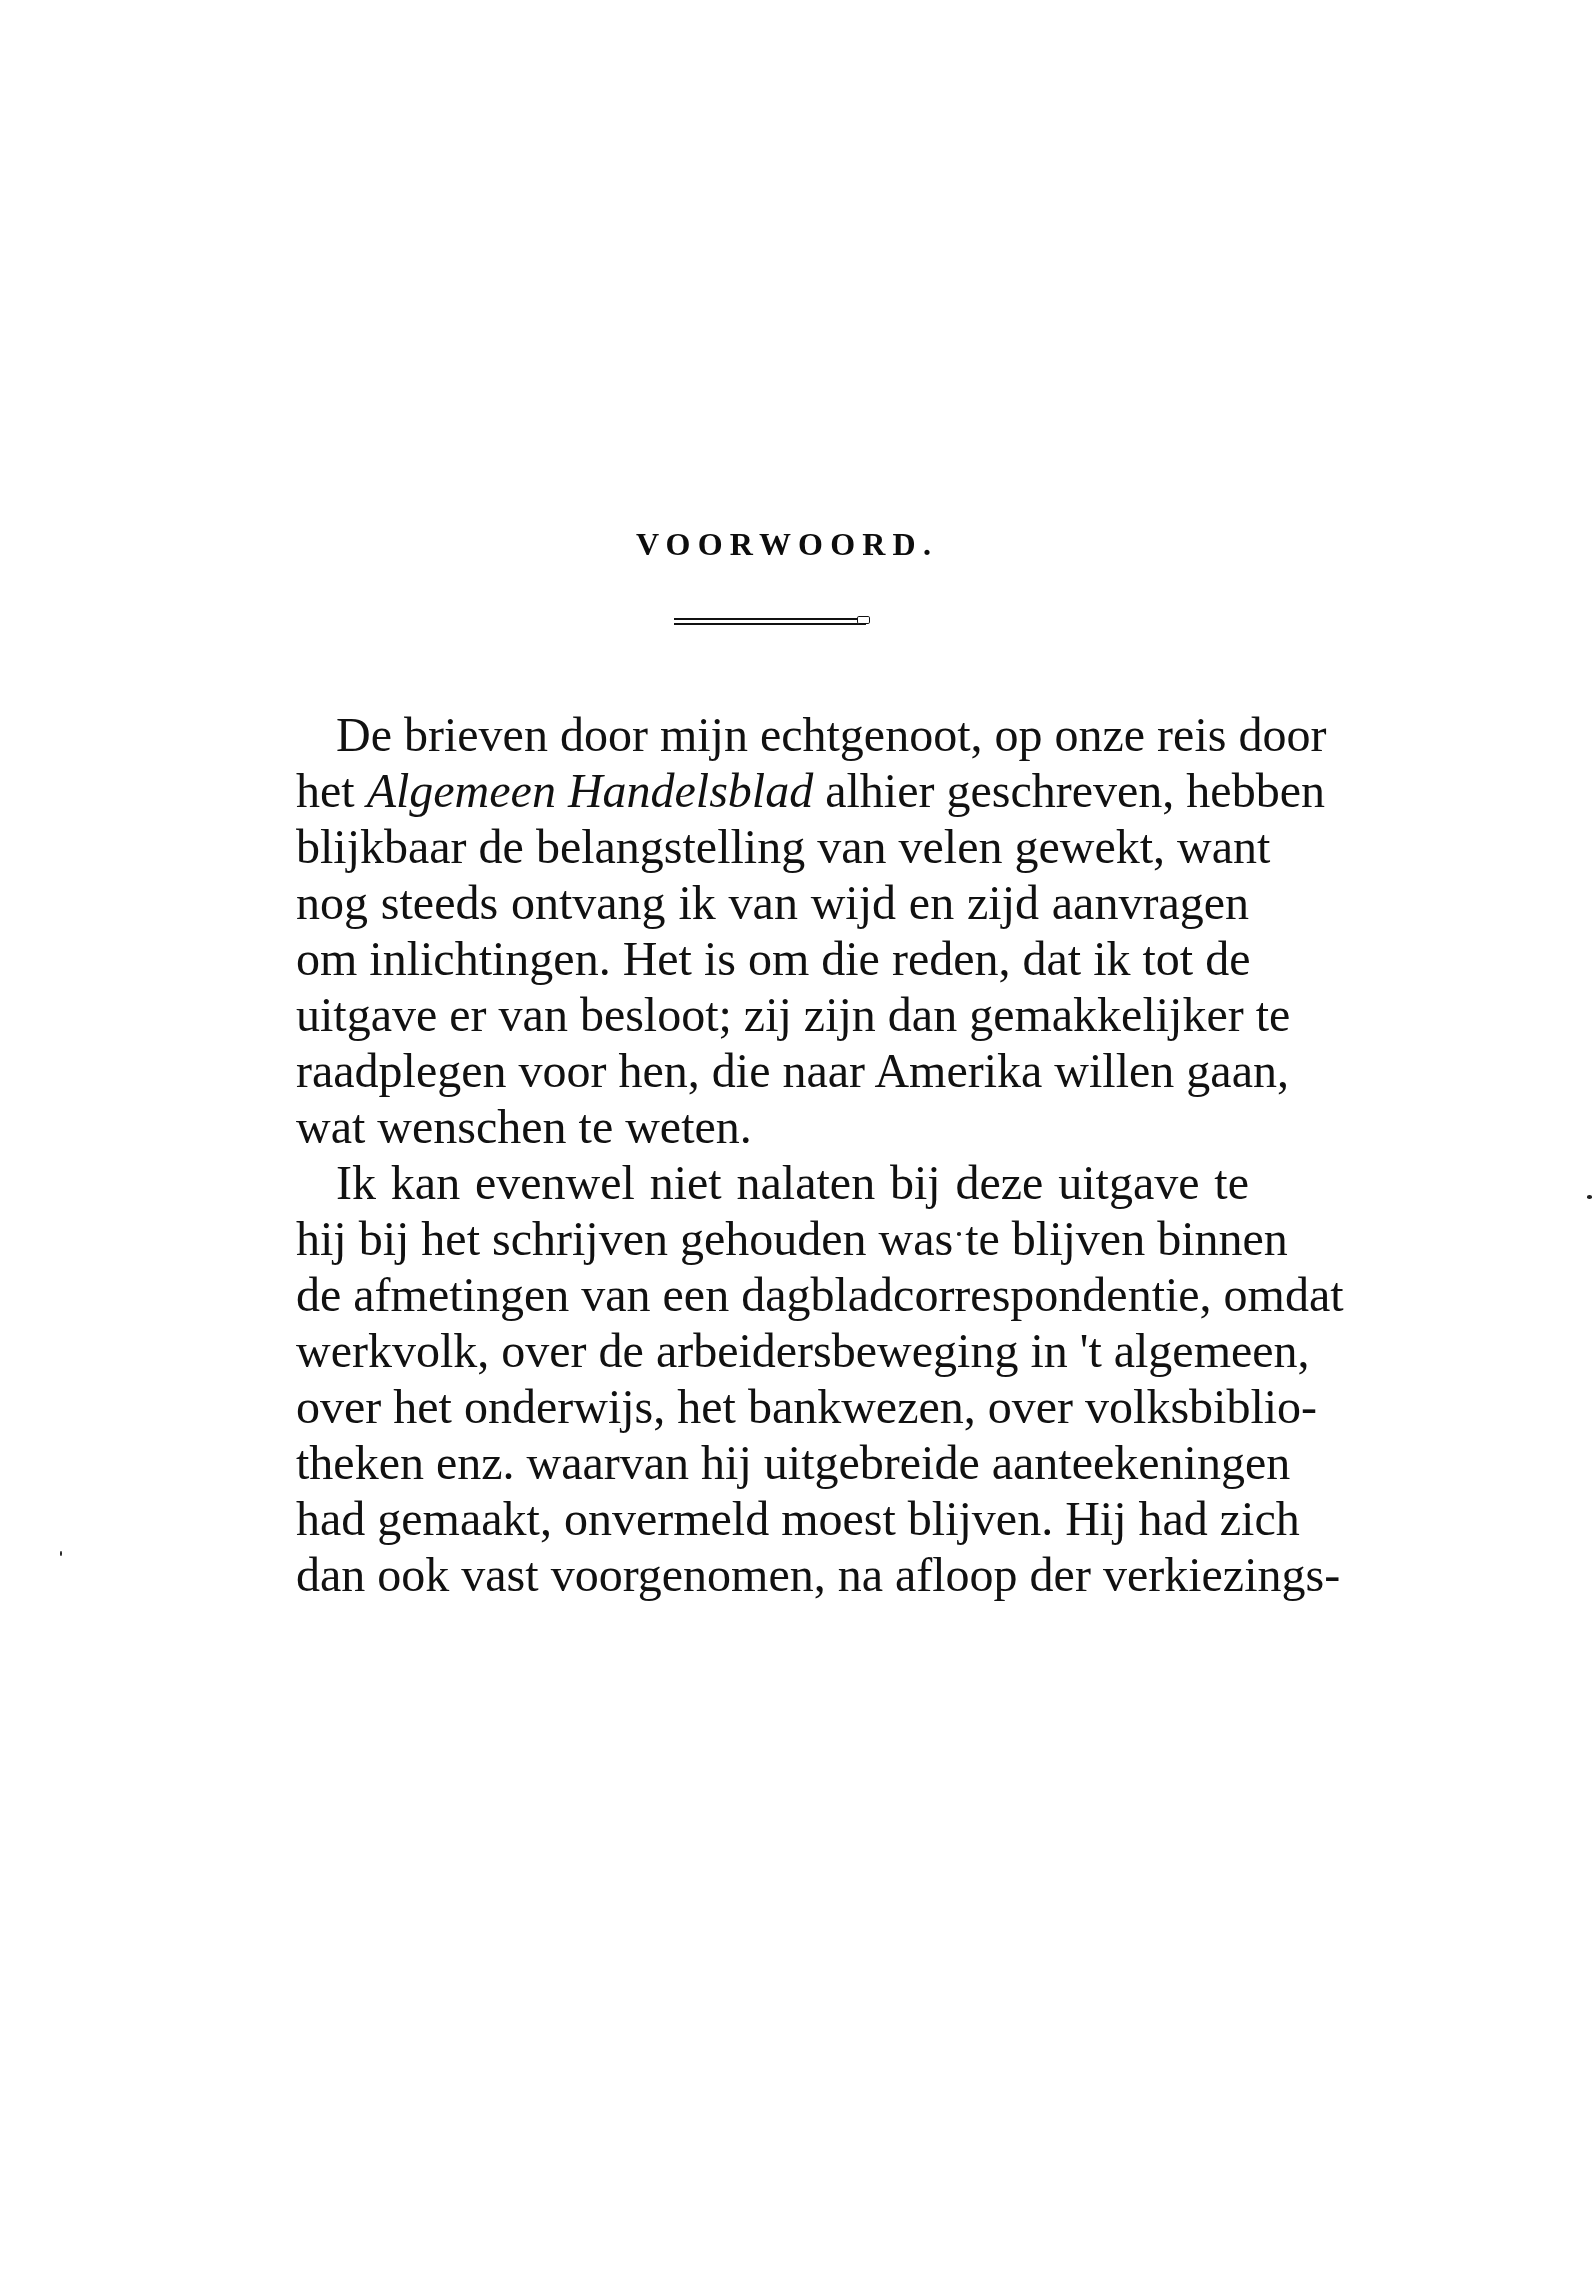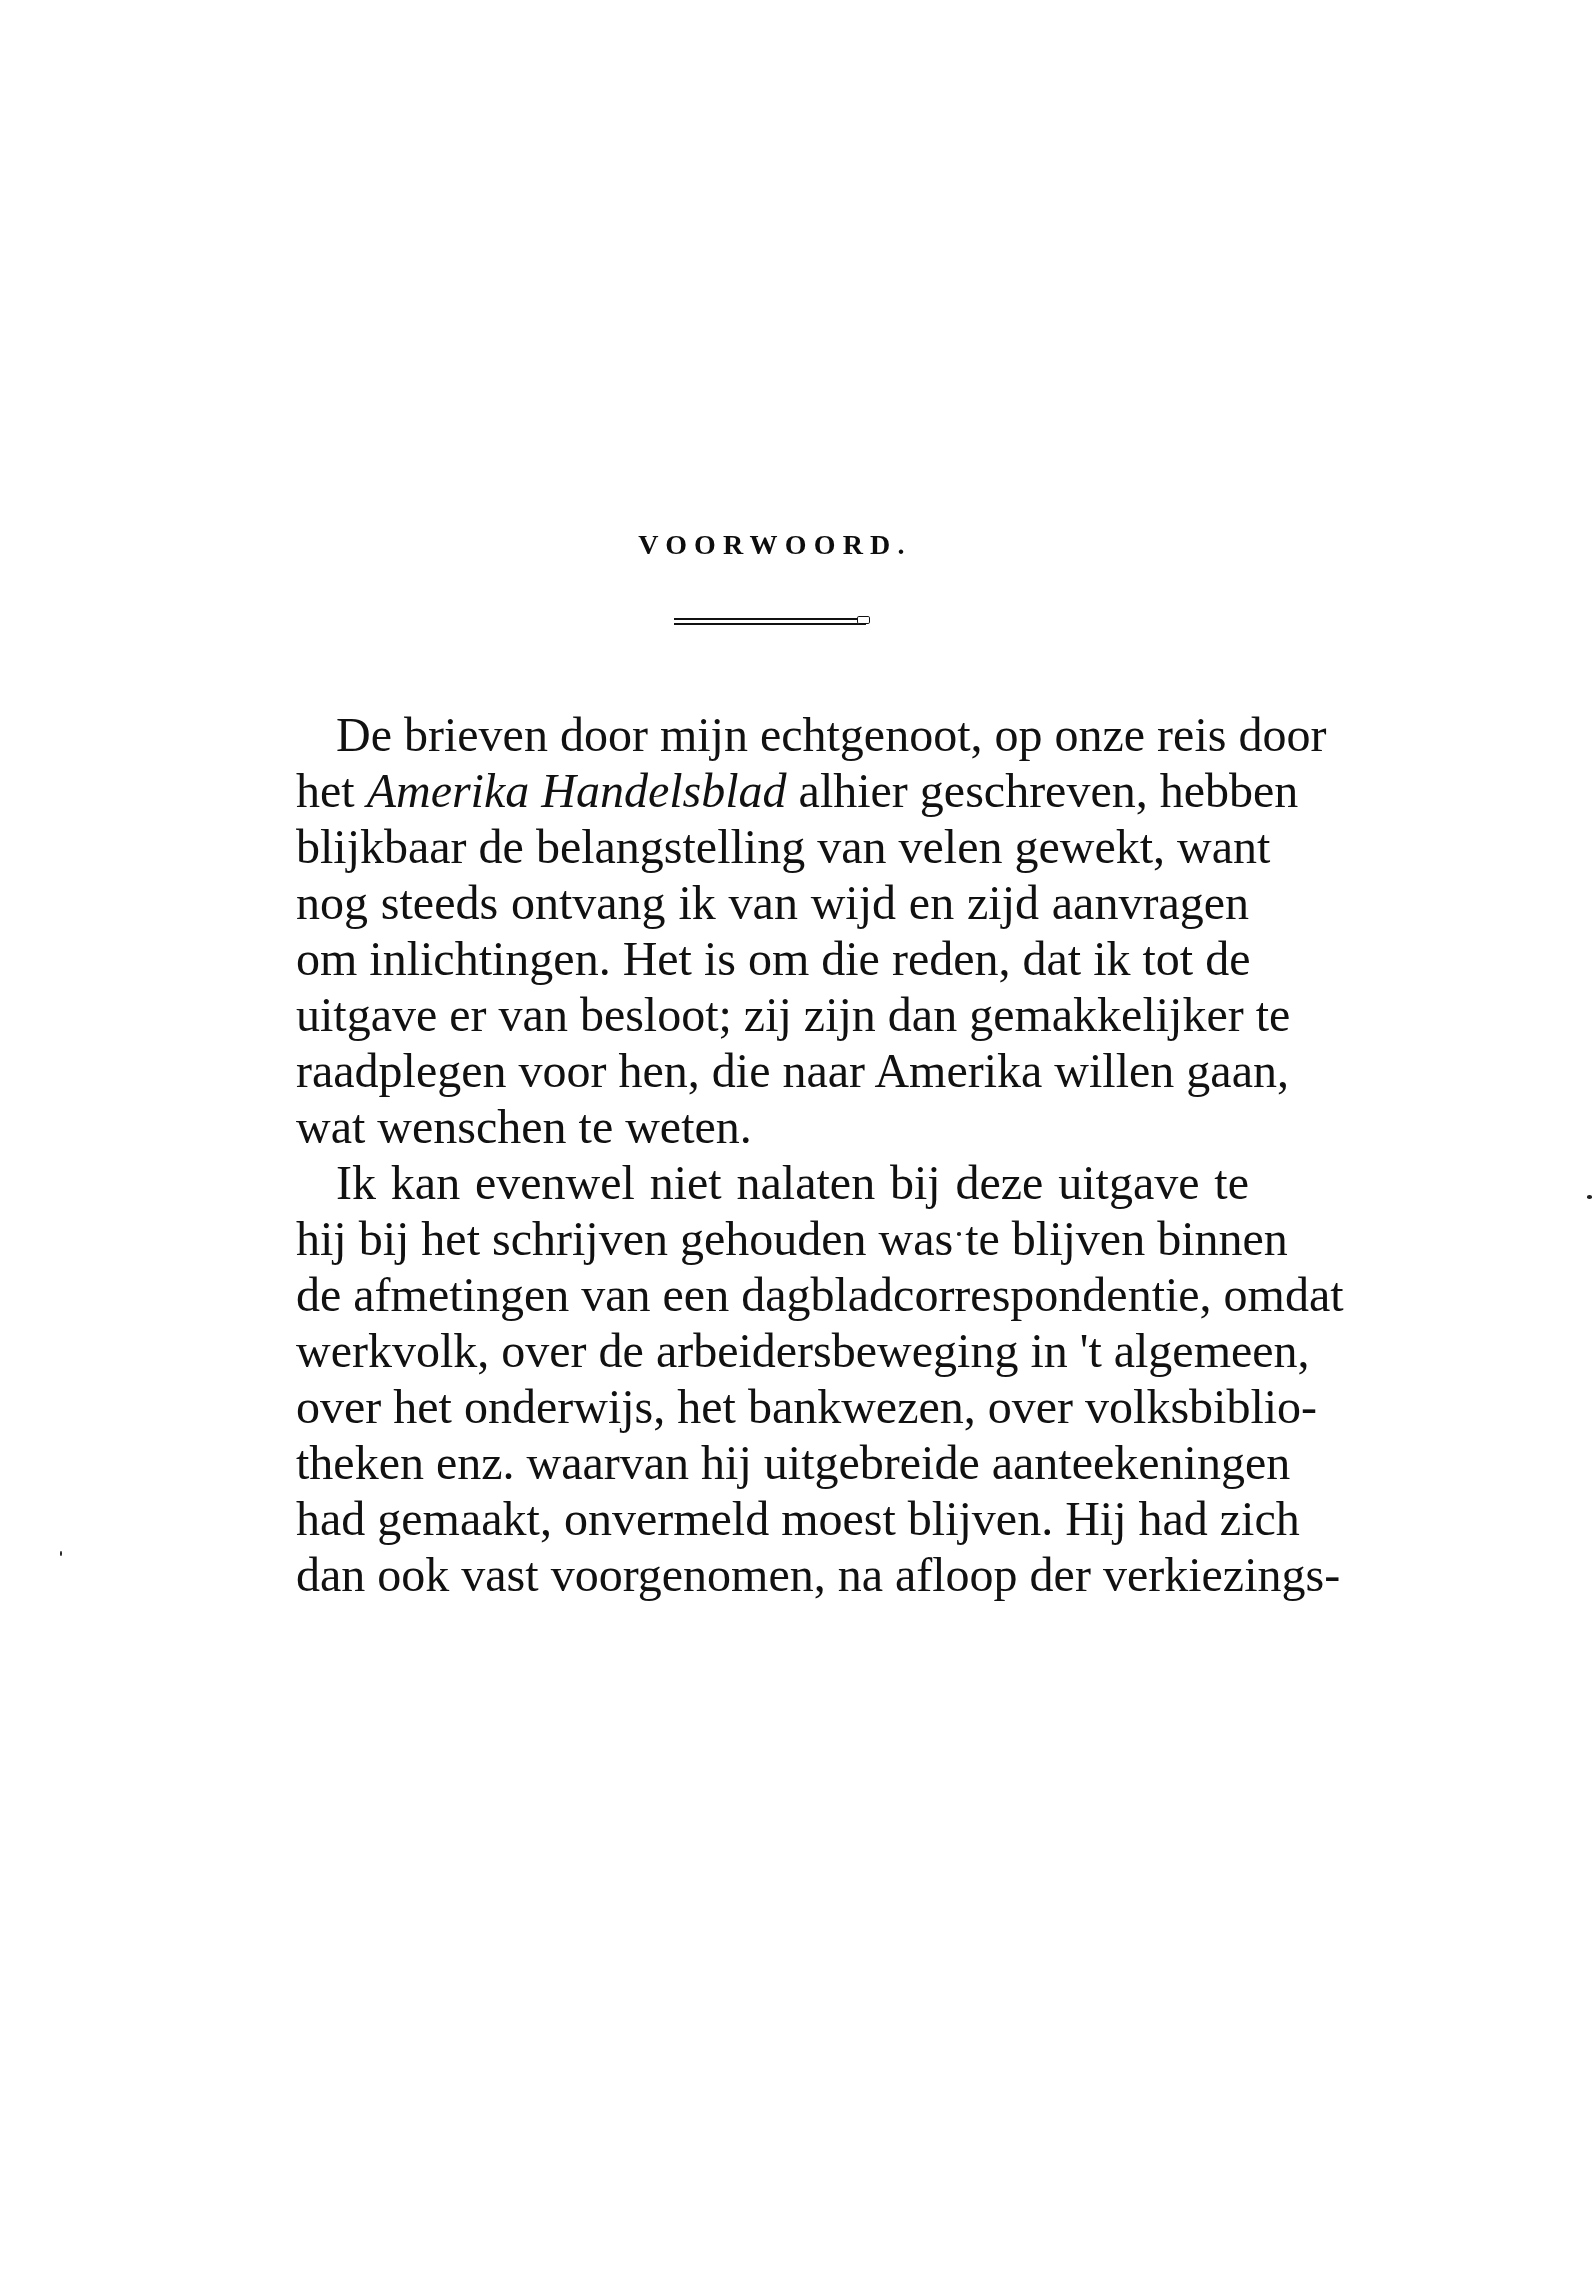--- a/index.html
+++ b/index.html
@@ -17,26 +17,26 @@
   }
   .page {
     position: absolute;
     left: 0; top: 0;
     width: 1595px;
     height: 2294px;
     background: #ffffff;
   }
   .title {
     position: absolute;
-    left: 4px;
+    left: 16px;
     width: 1542px;
     top: 524px;
     text-align: center;
     font-weight: bold;
-    font-size: 28px;
+    font-size: 32px;
     line-height: 41px;
     letter-spacing: 7.2px;
     white-space: nowrap;
     color: #0d0d0d;
   }
   .rule {
     position: absolute;
     left: 674px;
     top: 618px;
     width: 192px;
@@ -90,21 +90,21 @@
 <body>
 
 <div class="page">
   <div class="title">VOORWOORD.</div>
   <div class="rule"></div>
 
   <div class="body-text">
 
     <div>
       <span class="line indent">De brieven door mijn echtgenoot, op onze reis door</span>
-      <span class="line"><span>het </span><span class="it">Amerika Handelsblad</span><span> alhier geschreven, hebben</span></span>
+      <span class="line"><span>het </span><span class="it">Algemeen Handelsblad</span><span> alhier geschreven, hebben</span></span>
       <span class="line">blijkbaar de belangstelling van velen gewekt, want</span>
       <span class="line">nog steeds ontvang ik van wijd en zijd aanvragen</span>
       <span class="line">om inlichtingen. Het is om die reden, dat ik tot de</span>
       <span class="line">uitgave er van besloot; zij zijn dan gemakkelijker te</span>
       <span class="line">raadplegen voor hen, die naar Amerika willen gaan,</span>
       <span class="line last">wat wenschen te weten.</span>
     </div>
 
     <div>
       <span class="line indent">Ik kan evenwel niet nalaten bij deze uitgave te</span>

